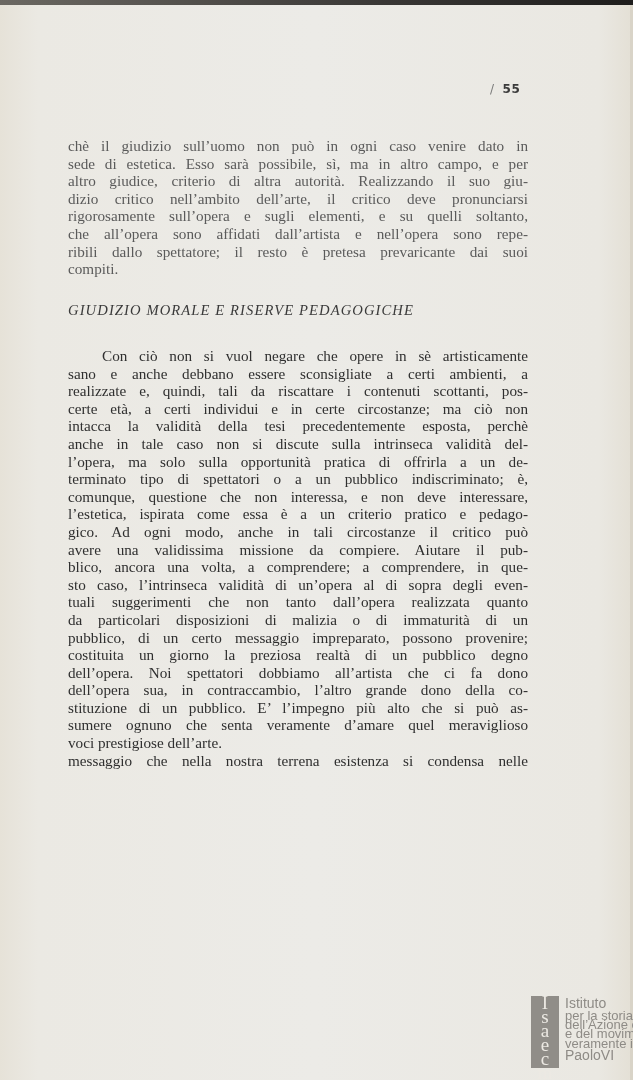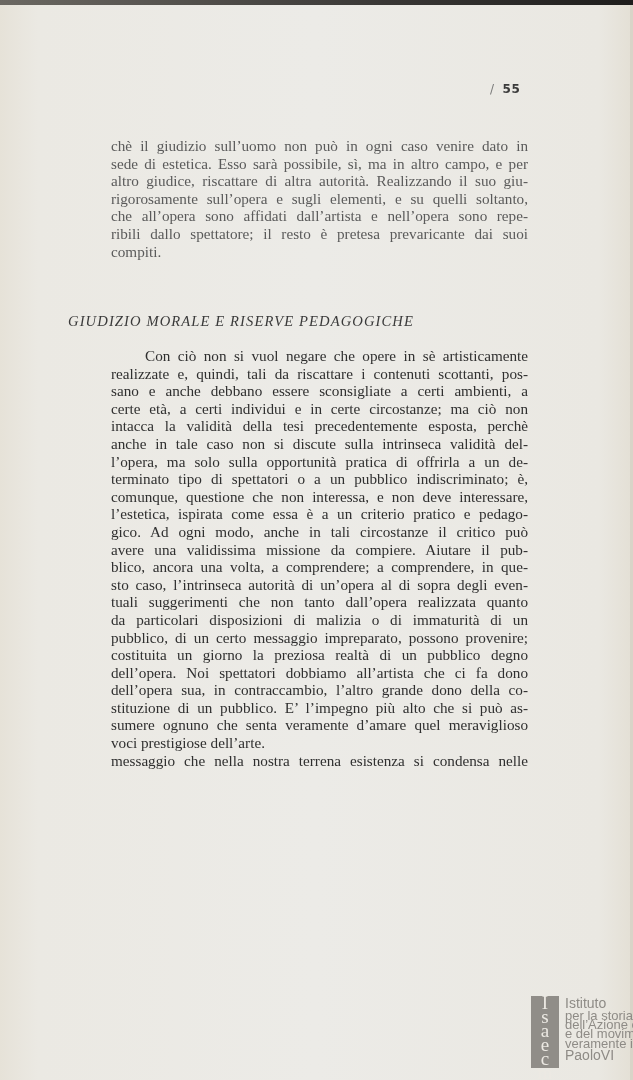--- a/index.html
+++ b/index.html
@@ -30,27 +30,26 @@
   .page-number .num { font-weight: bold; }
   .text-block {
     position: absolute; left: 68px; width: 460px;
     font-family: "Liberation Serif", "DejaVu Serif", serif;
     font-size: 15.2px; line-height: 17.6px; color: #2f2f2f;
   }
   .line {
     display: block; white-space: nowrap;
     text-align: justify; text-align-last: justify;
     height: 17.6px;
-    margin-left: 43px;
   }
   .line.last { text-align-last: left; }
   .line.indent { padding-left: 34px; }
   .faded { color: #5a5a5a; }
   .heading {
-    position: absolute; left: 68px; top: 313px;
+    position: absolute; left: 68px; top: 302px;
     font-family: "Liberation Serif", "DejaVu Serif", serif;
     font-style: italic; font-size: 14.6px; letter-spacing: 1.1px;
     color: #3a3a3a; white-space: nowrap;
   }
   .logo {
     position: absolute; left: 531px; top: 996px; width: 100px; height: 72px;
     color: #8e8b86;
   }
   .logo .monogram {
     position: absolute; left: 0; top: 0; width: 28px; height: 72px;
@@ -73,44 +72,45 @@
 <div class="page"></div>
 <div class="rightedge"></div>
 
 <div class="page-number">
   <span class="slash">/</span><span class="num">55</span>
 </div>
 
 <div class="text-block" style="top:137px;">
   <span class="line faded">chè il giudizio sull’uomo non può in ogni caso venire dato in</span>
   <span class="line faded">sede di estetica. Esso sarà possibile, sì, ma in altro campo, e per</span>
-  <span class="line faded">altro giudice, riscattare di altra autorità. Realizzando il suo giu-</span>
+  <span class="line faded">altro giudice, criterio di altra autorità. Realizzando il suo giu-</span>
+  <span class="line faded">dizio critico nell’ambito dell’arte, il critico deve pronunciarsi</span>
   <span class="line faded">rigorosamente sull’opera e sugli elementi, e su quelli soltanto,</span>
   <span class="line faded">che all’opera sono affidati dall’artista e nell’opera sono repe-</span>
   <span class="line faded">ribili dallo spettatore; il resto è pretesa prevaricante dai suoi</span>
   <span class="line faded last">compiti.</span>
 </div>
 
 <div class="heading">GIUDIZIO MORALE E RISERVE PEDAGOGICHE</div>
 
 <div class="text-block" style="top:347px;">
   <span class="line indent">Con ciò non si vuol negare che opere in sè artisticamente</span>
+  <span class="line">sano e anche debbano essere sconsigliate a certi ambienti, a</span>
   <span class="line">realizzate e, quindi, tali da riscattare i contenuti scottanti, pos-</span>
-  <span class="line">sano e anche debbano essere sconsigliate a certi ambienti, a</span>
   <span class="line">certe età, a certi individui e in certe circostanze; ma ciò non</span>
   <span class="line">intacca la validità della tesi precedentemente esposta, perchè</span>
   <span class="line">anche in tale caso non si discute sulla intrinseca validità del-</span>
   <span class="line">l’opera, ma solo sulla opportunità pratica di offrirla a un de-</span>
   <span class="line">terminato tipo di spettatori o a un pubblico indiscriminato; è,</span>
   <span class="line">comunque, questione che non interessa, e non deve interessare,</span>
   <span class="line">l’estetica, ispirata come essa è a un criterio pratico e pedago-</span>
   <span class="line">gico. Ad ogni modo, anche in tali circostanze il critico può</span>
   <span class="line">avere una validissima missione da compiere. Aiutare il pub-</span>
   <span class="line">blico, ancora una volta, a comprendere; a comprendere, in que-</span>
-  <span class="line">sto caso, l’intrinseca autorità di un’opera al di sopra degli even-</span>
+  <span class="line">sto caso, l’intrinseca validità di un’opera al di sopra degli even-</span>
   <span class="line">tuali suggerimenti che non tanto dall’opera realizzata quanto</span>
   <span class="line">da particolari disposizioni di malizia o di immaturità di un</span>
   <span class="line">pubblico, di un certo messaggio impreparato, possono provenire;</span>
   <span class="line">costituita un giorno la preziosa realtà di un pubblico degno</span>
   <span class="line">dell’opera. Noi spettatori dobbiamo all’artista che ci fa dono</span>
   <span class="line">dell’opera sua, in contraccambio, l’altro grande dono della co-</span>
   <span class="line">stituzione di un pubblico. E’ l’impegno più alto che si può as-</span>
   <span class="line">sumere ognuno che senta veramente d’amare quel meraviglioso</span>
   <span class="line last">voci prestigiose dell’arte.</span>
   <span class="line">messaggio che nella nostra terrena esistenza si condensa nelle</span>

